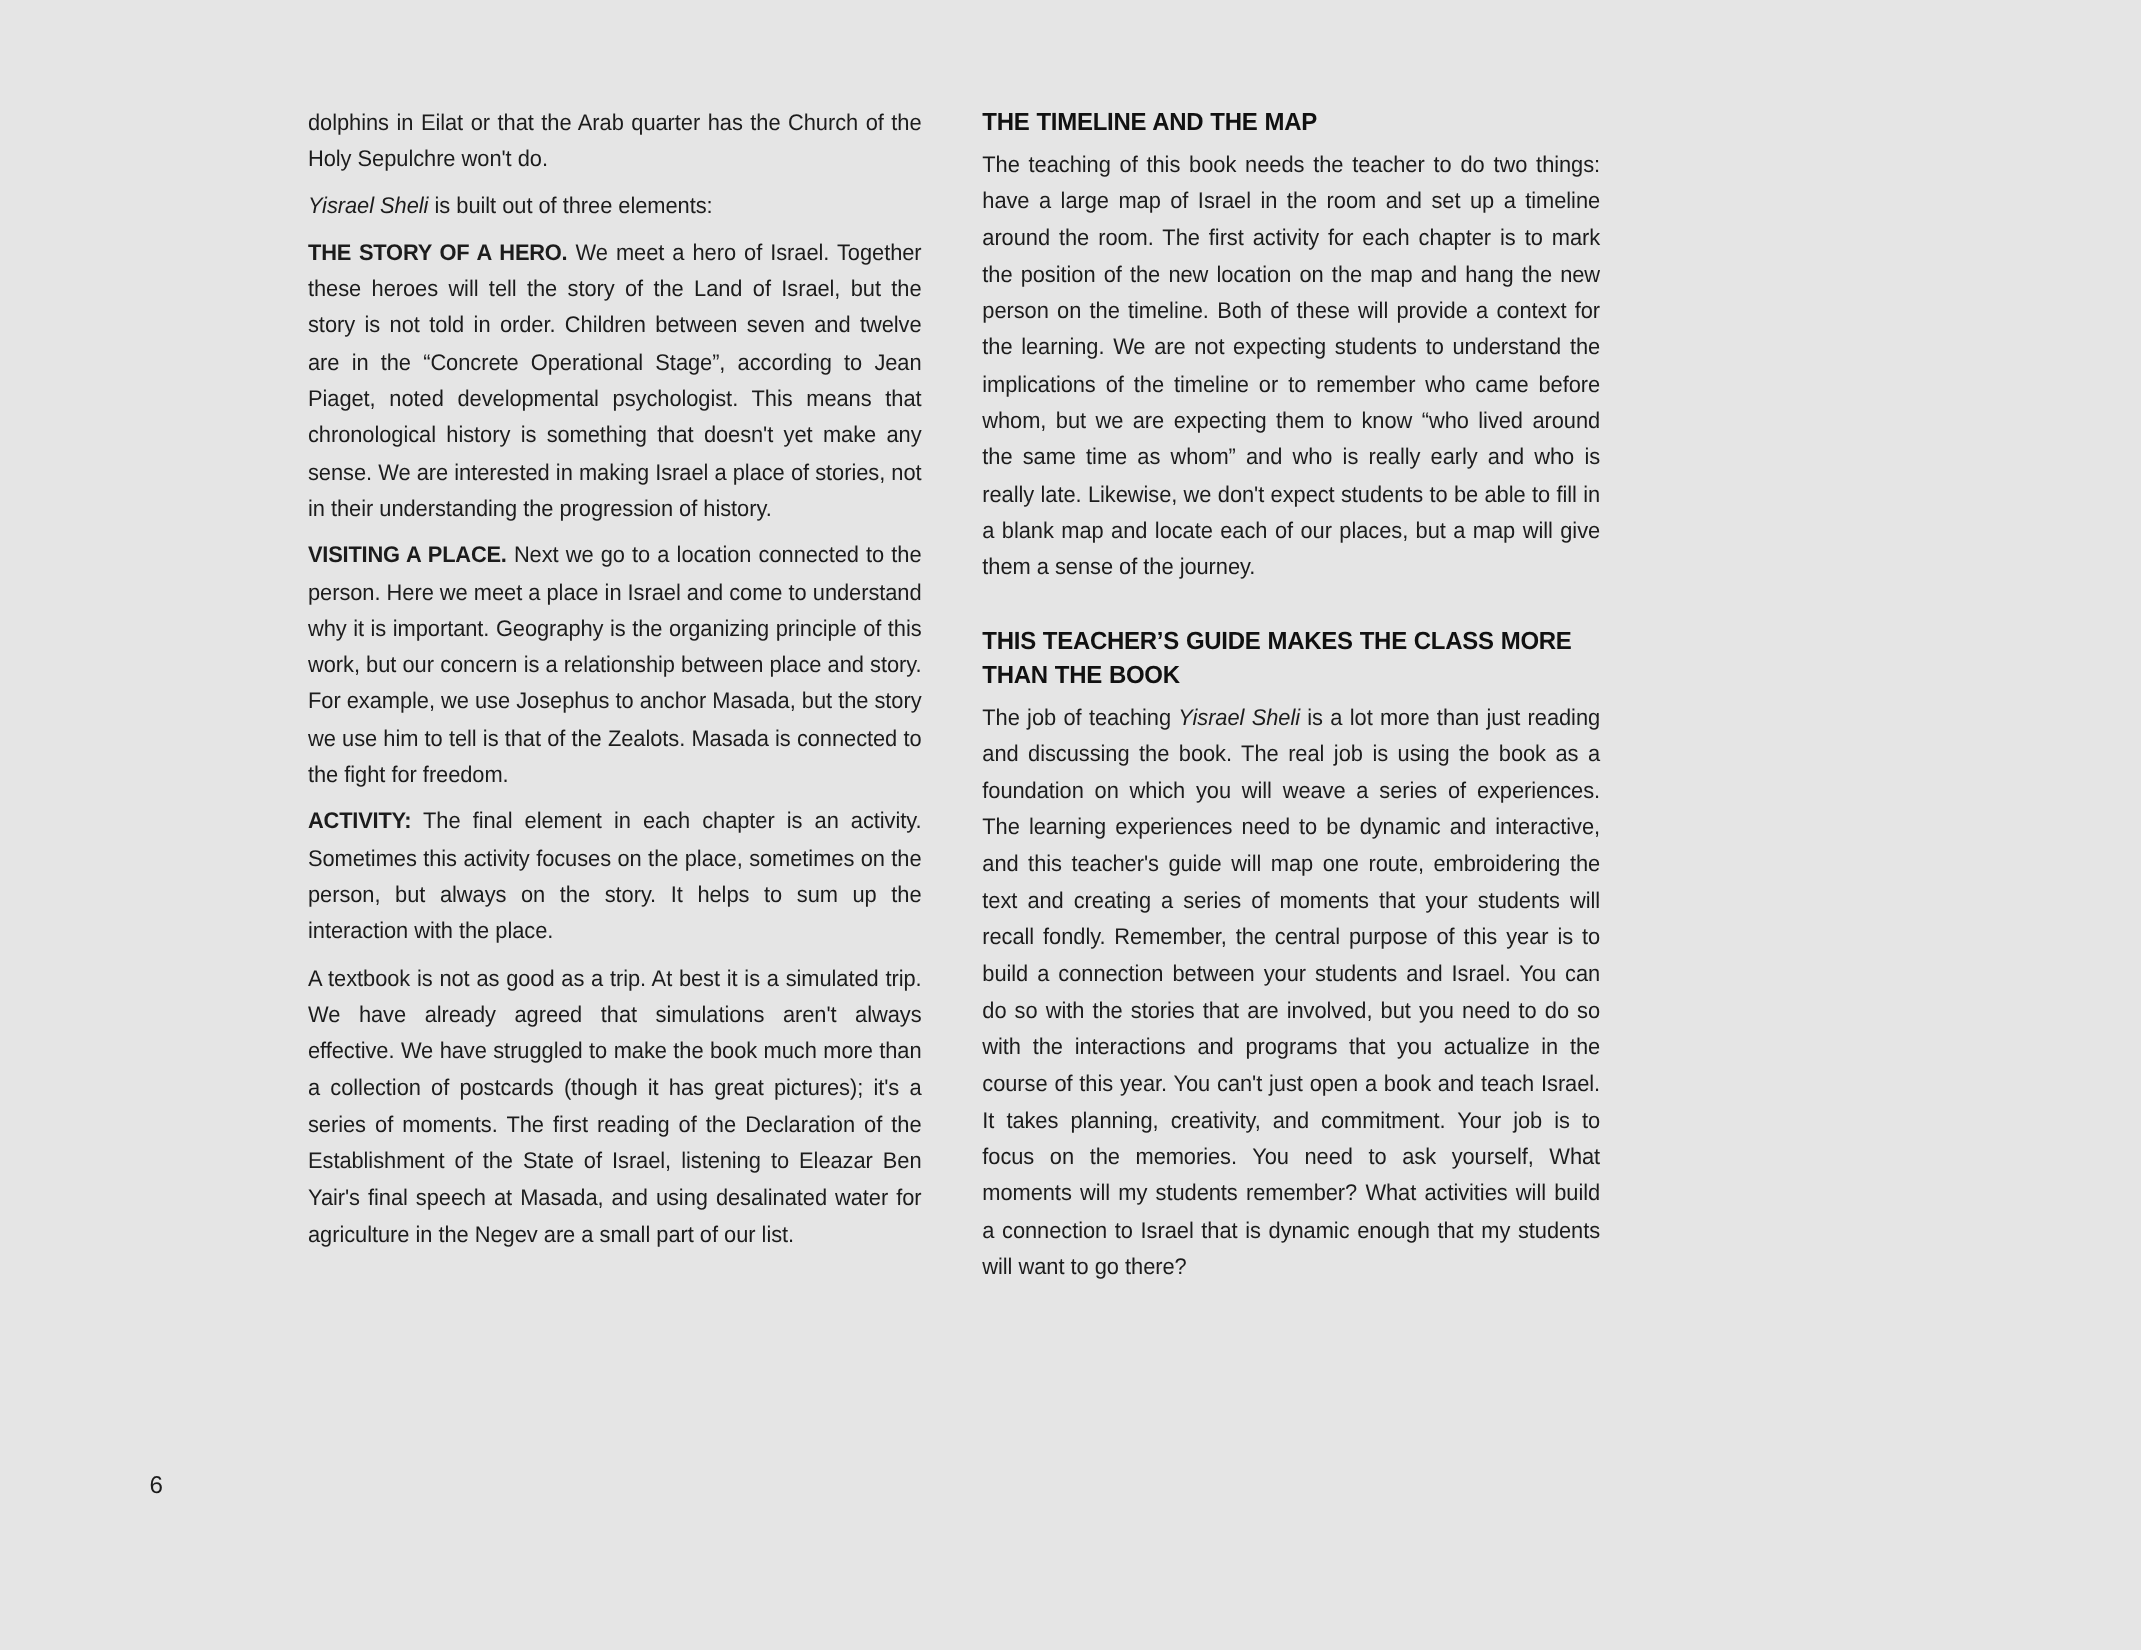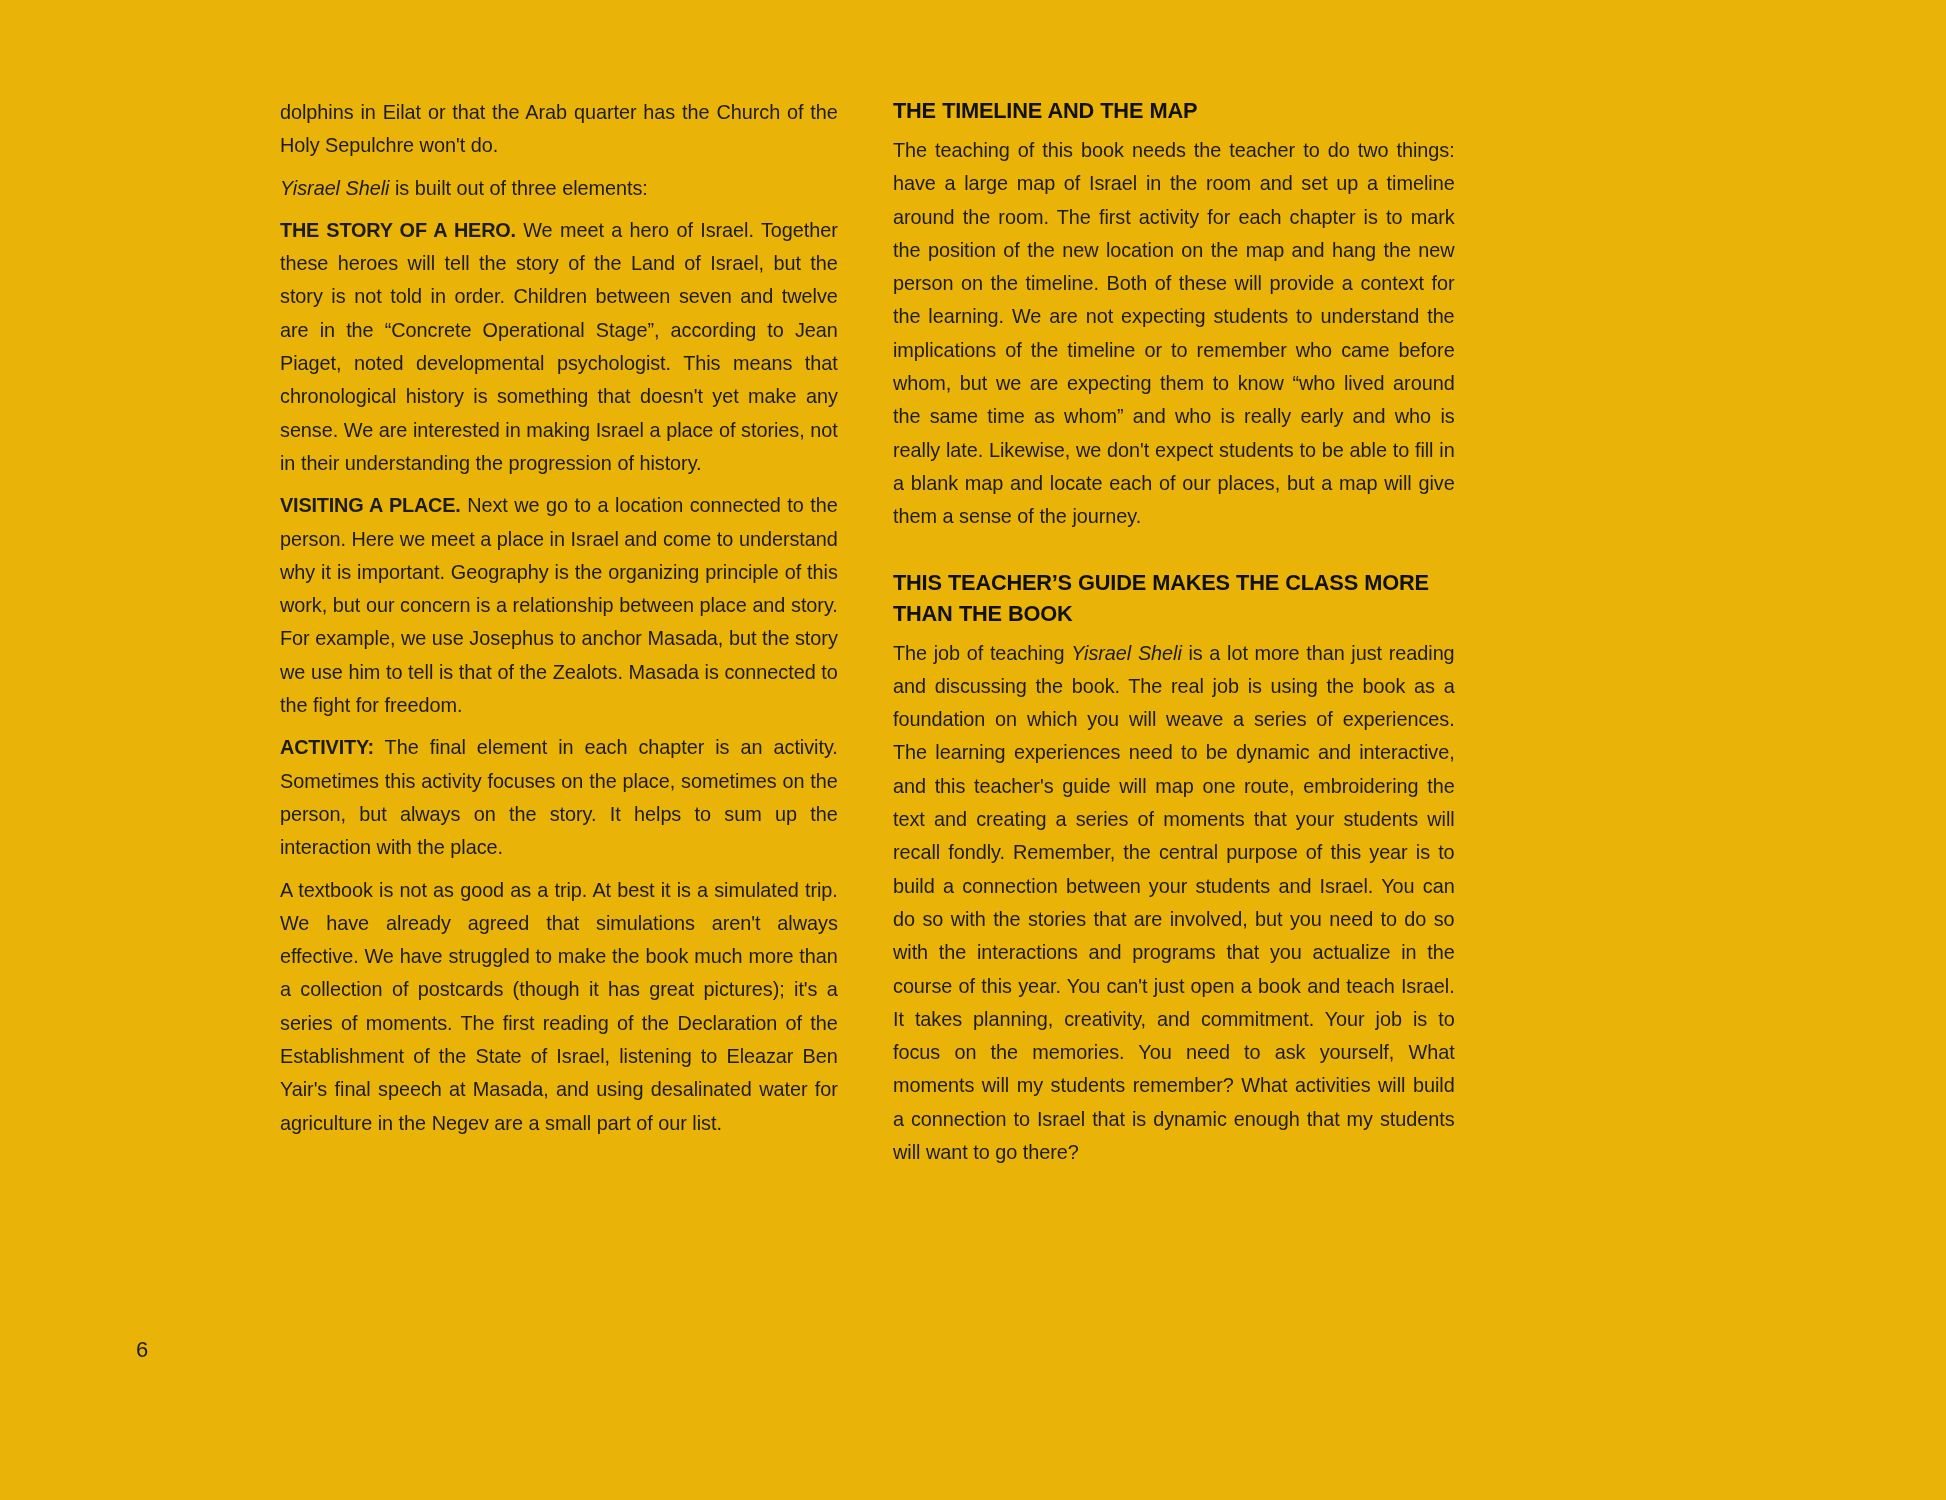--- a/index.html
+++ b/index.html
@@ -14,21 +14,21 @@
     position: relative;
     overflow: hidden;
     font-family: "Liberation Sans", "DejaVu Sans", sans-serif;
     color: #1a1a1a;
     -webkit-font-smoothing: antialiased;
   }
 
   .page {
     position: absolute;
     inset: 0;
-    background: #eab308;
+    background: #e5e5e5;
   }
 
   
   .col {
     position: absolute;
     top: 95px;
     font-size: 20.6px;
     line-height: 33.3px;
     text-align: justify;
     text-justify: inter-word;

